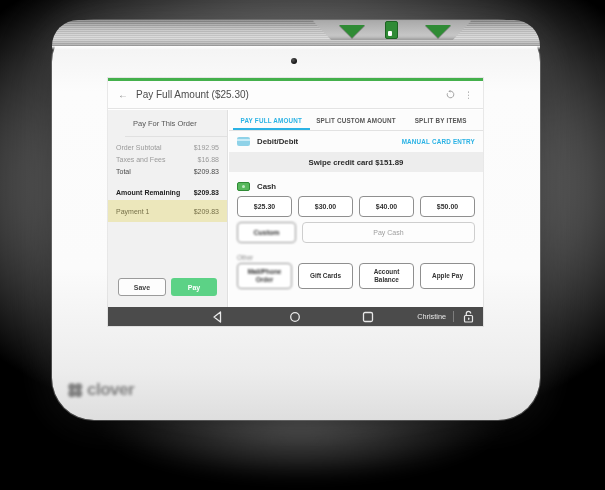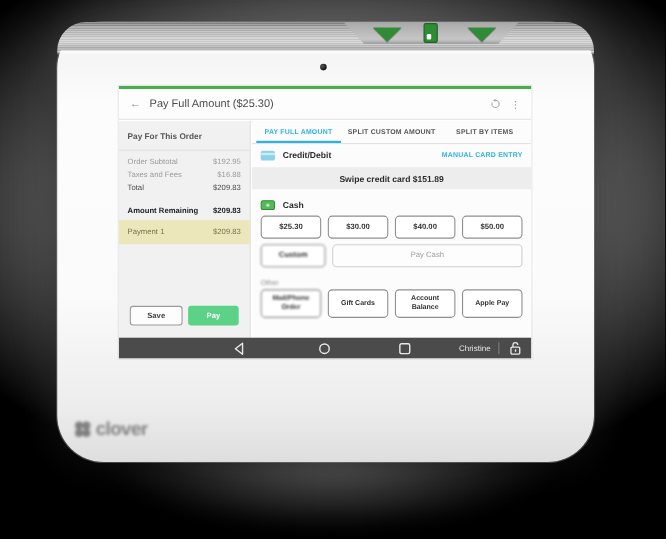--- a/index.html
+++ b/index.html
@@ -41,22 +41,22 @@
     box-shadow:0 0 0 1px rgba(0,0,0,.08);overflow:hidden;}
   .topline{position:absolute;left:0;top:0;width:100%;height:3px;background:#44b04c;}
   .appbar{position:absolute;left:0;top:3px;width:100%;height:28px;background:#fdfdfd;
     border-bottom:1px solid #e4e4e4;display:flex;align-items:center;padding:0 10px;}
   .back-glyph{color:#8b8b8b;font-size:10px;margin-right:8px;}
   .appbar-title{font-size:10px;color:#4c4c4c;filter:blur(.5px);}
   .appbar-right{margin-left:auto;display:flex;align-items:center;gap:9px;color:#9a9a9a;}
   .dots{font-size:9px;color:#9a9a9a;}
   .sidebar{position:absolute;left:0;top:32px;width:120px;height:197px;background:#f1f1f1;
     border-right:1px solid #e0e0e0;}
-  .sb-title{padding:9px 8px 8px;font-size:7.5px;font-weight:bold;color:#555;
-    border-bottom:1px solid #e0e0e0;filter:blur(.7px);}
+  .sb-title{padding:9px 8px 8px;font-size:7.5px;font-weight:normal;color:#555;
+    border-bottom:1px solid #e0e0e0;filter:blur(.7px);margin-left:17px;}
   .sb-rows{padding:5px 8px 0;}
   .sb-row{display:flex;justify-content:space-between;font-size:7px;line-height:12px;color:#4a4a4a;}
   .sb-row.muted{color:#9a9a9a;filter:blur(.6px);}
   .sb-row.bold{font-weight:bold;color:#222;margin-top:9px;}
   .payment-row{position:absolute;left:0;top:90px;width:100%;height:22px;background:#ece7bb;
     display:flex;align-items:center;justify-content:space-between;padding:0 8px;
     font-size:7px;color:#77714a;filter:blur(.7px);}
   .sb-buttons{position:absolute;left:0;bottom:11px;width:100%;display:flex;gap:5px;padding:0 10px;}
   .btn-save{flex:1;height:18px;background:#fdfdfd;border:1px solid #9b9b9b;border-radius:3px;
     font-size:7px;font-weight:bold;color:#444;display:flex;align-items:center;justify-content:center;}
@@ -164,21 +164,21 @@
 
       <div class="main">
         <div class="tabs">
           <div class="tab active">PAY FULL AMOUNT</div>
           <div class="tab">SPLIT CUSTOM AMOUNT</div>
           <div class="tab">SPLIT BY ITEMS</div>
         </div>
 
         <div class="credit-row">
           <span class="card-ic"></span>
-          <span class="credit-label">Credit/Debit</span>
+          <span class="credit-label">Debit/Debit</span>
           <span class="manual-link">MANUAL CARD ENTRY</span>
         </div>
         <div class="swipe-band">Swipe credit card $151.89</div>
 
         <div class="cash-head">
           <span class="cash-ic"></span>
           <span class="cash-label">Cash</span>
         </div>
         <div class="btn-row">
           <div class="amt-btn" style="filter:blur(.5px);">$25.30</div>

